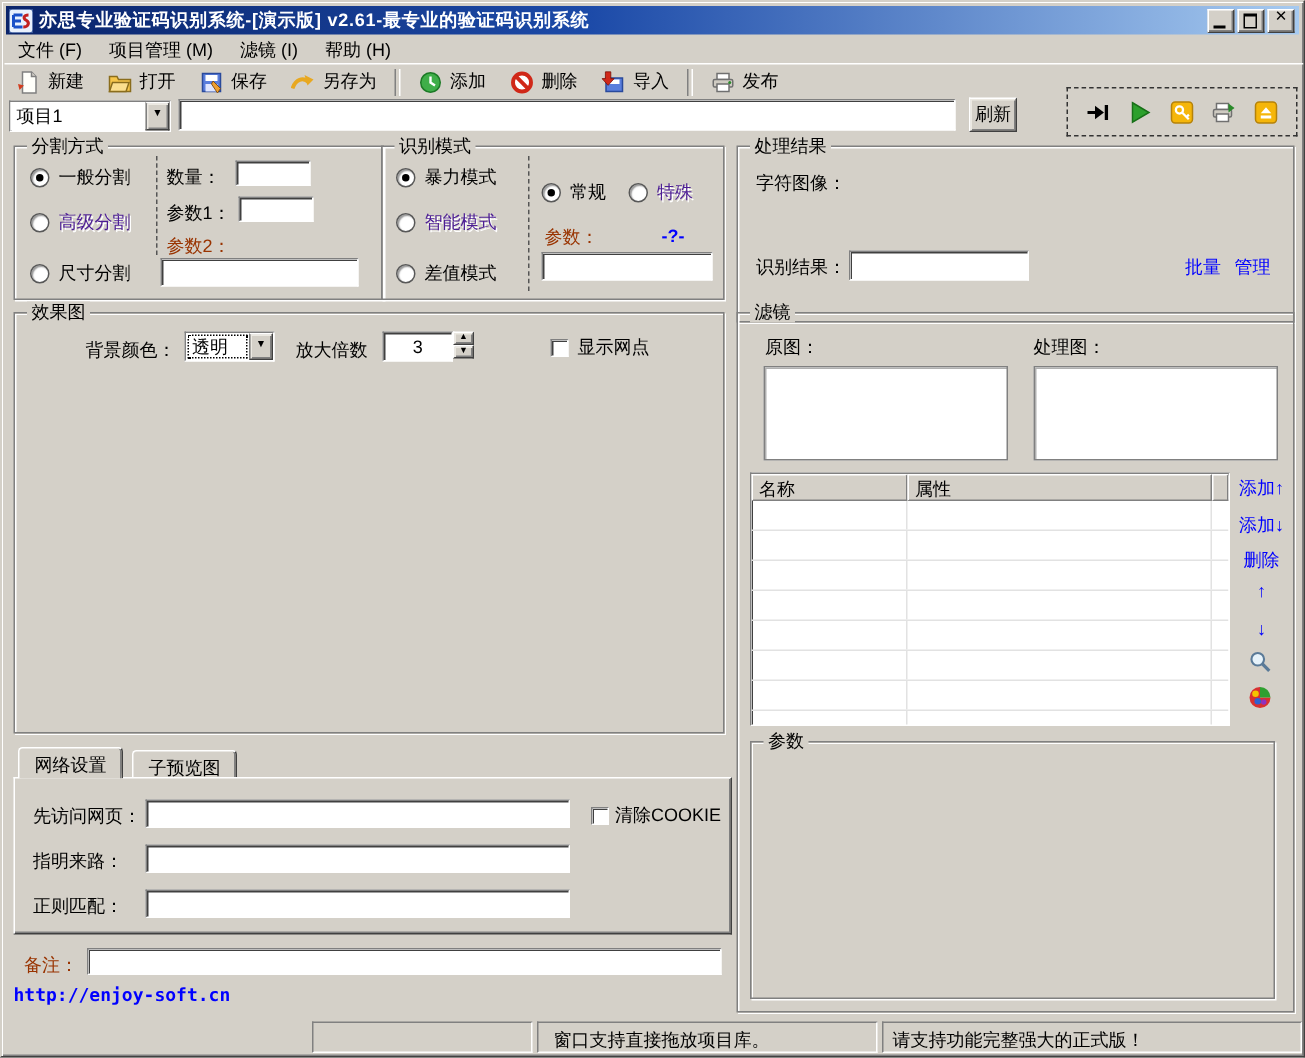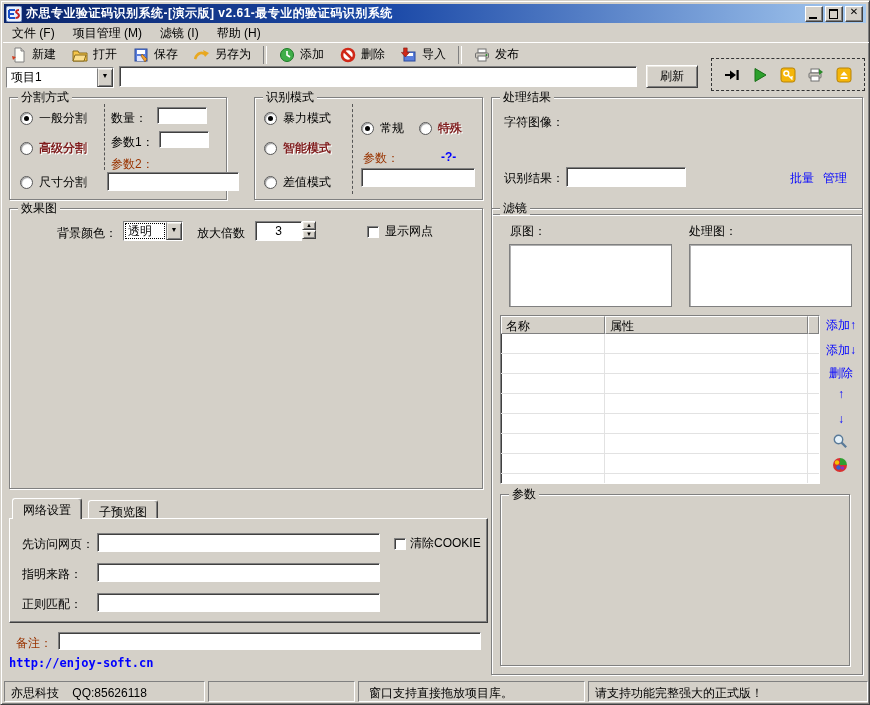--- a/index.html
+++ b/index.html
@@ -37,21 +37,21 @@
        display:flex;align-items:center;justify-content:center;box-sizing:border-box;}
   .grp{border:1px solid #808080;box-shadow:inset 1px 1px 0 #fff, 1px 1px 0 #fff;box-sizing:border-box;}
   .legend{position:absolute;top:-8px;left:8px;background:#d4d0c8;padding:0 3px;line-height:14px;}
   .vdash{border-left:1px dashed #555;width:0;}
   .radio{width:11px;height:11px;border-radius:50%;background:#fff;border:1px solid #585858;
          box-shadow:inset 1px 1px 1px #9a9a9a;display:inline-block;position:relative;flex:0 0 auto;}
   .radio.on::after{content:"";position:absolute;left:3px;top:3px;width:5px;height:5px;border-radius:50%;background:#000;}
   .chk{width:12px;height:12px;background:#fff;border:1px solid;border-color:#808080 #fff #fff #808080;
        box-shadow:inset 1px 1px 0 #404040;display:inline-block;box-sizing:border-box;flex:0 0 auto;}
   .row{display:flex;align-items:center;gap:6px;position:absolute;}
-  .dis{color:#7f1d1d;text-shadow:1px 1px 0 #fff;font-weight:bold;}
+  .dis{color:#4c1d95;text-shadow:1px 1px 0 #fff;}
   .maroon{color:#993300;}
   .blink{color:#0000ff;cursor:pointer;white-space:nowrap;}
   .combo{display:flex;box-sizing:border-box;}
   .combo .ctext{flex:1;background:#fff;padding:1px 4px;overflow:hidden;white-space:nowrap;}
   .combo .cbtn{width:16px;background:#d4d0c8;border-left:1px solid #808080;position:relative;}
   .combo .cbtn::after{content:"▼";position:absolute;left:0;right:0;top:3px;text-align:center;font-size:7px;}
   .spin .sbtn{width:14px;height:9px;position:relative;}
   .spin .sbtn::after{position:absolute;left:0;right:0;top:0px;text-align:center;font-size:6px;}
   .spin .up::after{content:"▲";}
   .spin .dn::after{content:"▼";}
@@ -167,21 +167,21 @@
         </svg>
       <span>发布</span>
     </span>
   </div>
 
   <div class="abs combo sunken" style="left:5px;top:66px;width:108px;height:21px;">
     <span class="ctext">项目1</span>
     <span class="cbtn btn"></span>
   </div>
   <input class="abs field" style="left: 118px; top: 65px; width: 518px; height: 21px;" value="">
-  <div class="abs btn" style="left:645px;top:64px;width:52px;height:23px;text-align:center;">
+  <div class="abs btn" style="left:645px;top:64px;width:32px;height:23px;text-align:center;">
     <span>刷新</span>
   </div>
   <div class="abs dashbox" style="left:710px;top:57px;width:152px;height:31px;">
     <svg class="icon16" viewBox="0 0 16 16">
         <path d="M1 8h8" stroke="#000" stroke-width="2"></path>
         <path d="M6 3.5l6 4.5-6 4.5z" fill="#000"></path>
         <rect x="12.5" y="3" width="2.2" height="10" fill="#000"></rect>
       </svg>
     <svg class="icon16" viewBox="0 0 16 16">
         <path d="M3 1.5l11 6.5-11 6.5z" fill="#2ca02c" stroke="#187018"></path>
@@ -197,21 +197,21 @@
         <rect x="3" y="9" width="8" height="5" fill="#fff" stroke="#707070"></rect>
         <path d="M11 2l4 3-4 3z" fill="#2a8a2a"></path>
       </svg>
     <svg class="icon16" viewBox="0 0 16 16">
         <rect x="1" y="1" width="14" height="14" rx="2.5" fill="#f5b60a" stroke="#b5820a"></rect>
         <path d="M4.5 8.5l3.5-4 3.5 4z" fill="#fff"></path>
         <rect x="4.5" y="10" width="7" height="2" fill="#fff"></rect>
       </svg>
   </div>
 
-  <div class="abs grp" style="left:8px;top:96px;width:218px;height:103px;">
+  <div class="abs grp" style="left:8px;top:96px;width:247px;height:103px;">
     <span class="legend">分割方式</span>
     <span class="row" style="left:10px;top:12px;">
         <span class="radio on"></span>
         <span>一般分割</span>
       </span>
     <span class="row" style="left:10px;top:42px;">
         <span class="radio"></span>
         <span class="dis">高级分割</span>
       </span>
     <span class="row" style="left:10px;top:76px;">
@@ -365,18 +365,17 @@
     <span class="abs" style="left:13px;top:68px;text-align:center;">指明来路：</span>
     <input class="abs field" style="left: 88px; top: 65px; width: 283px; height: 19px;" value="">
     <span class="abs" style="left:13px;top:98px;">正则匹配：</span>
     <input class="abs field" style="left: 88px; top: 95px; width: 283px; height: 19px;" value="">
   </div>
 
   <span class="abs maroon" style="left:15px;top:634px;">备注：</span>
   <input class="abs field" style="left: 57px; top: 631px; width: 423px; height: 18px;" value="">
   <span class="abs urllink" style="left:8px;top:655px;">http://enjoy-soft.cn</span>
 
-  <div class="sbpanel" style="left:3px;width:201px;">亦思科技    QQ:85626118</div>
   <div class="sbpanel" style="left:207px;width:147px;"></div>
   <div class="sbpanel" style="left:357px;width:227px;padding-left:10px;">窗口支持直接拖放项目库。</div>
   <div class="sbpanel" style="left:587px;width:280px;">请支持功能完整强大的正式版！</div>
 
 </div>
 
 </body></html>

